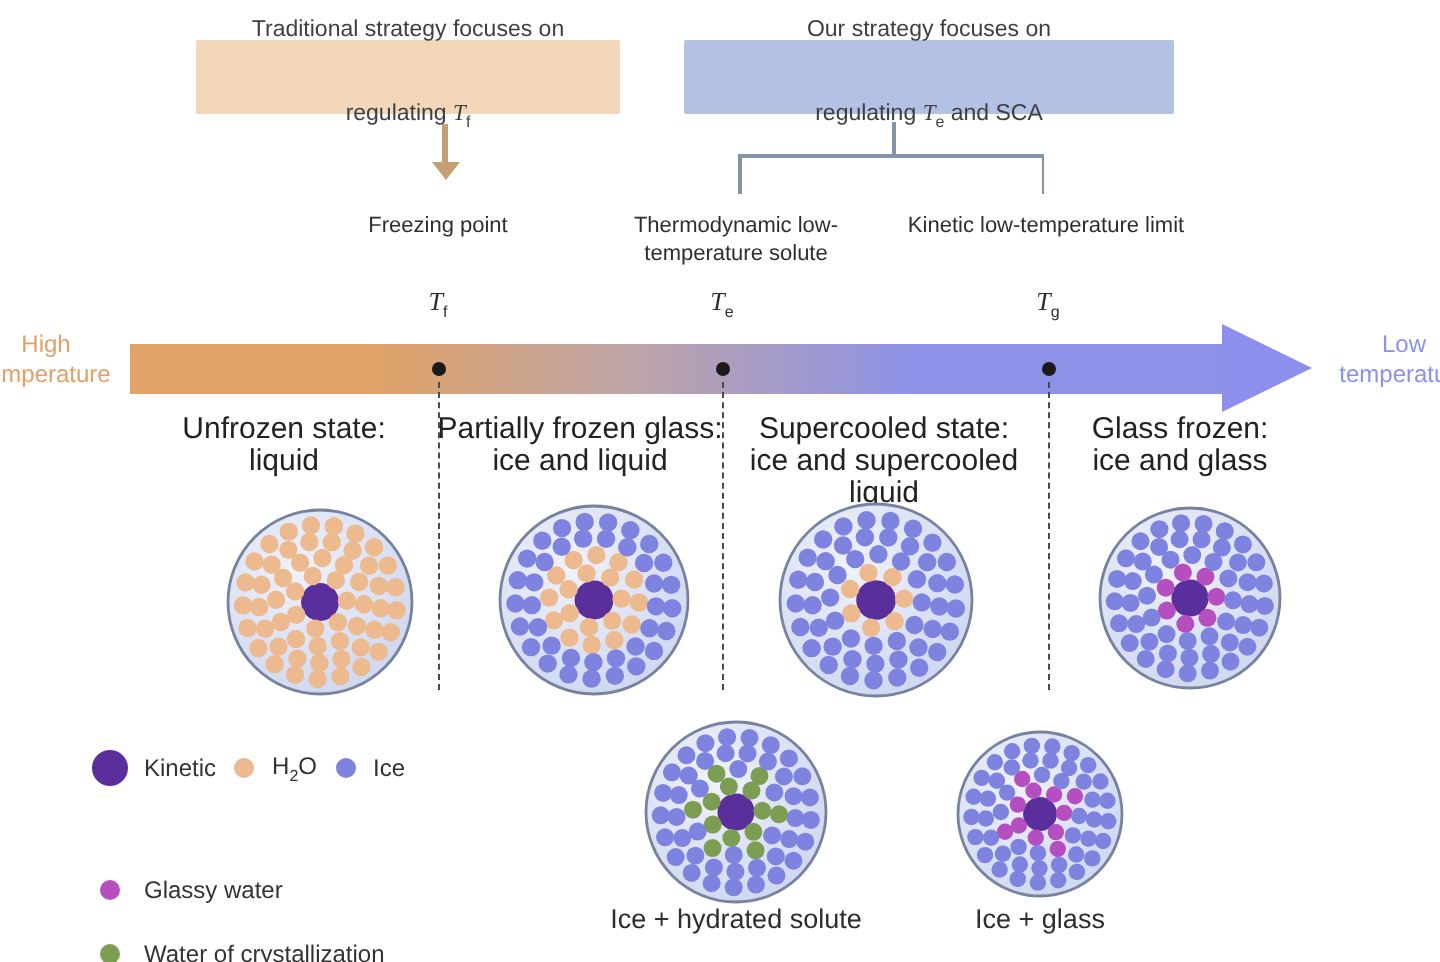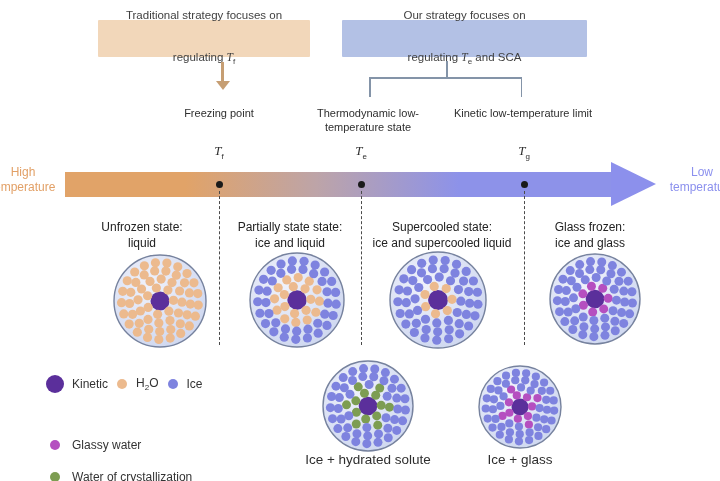--- a/index.html
+++ b/index.html
@@ -27,21 +27,21 @@
          background:linear-gradient(90deg,var(--arrow-gradient-start) 0%,var(--arrow-gradient-start) 22%,
          var(--arrow-gradient-mid) 46%,var(--arrow-gradient-end) 72%,var(--arrow-gradient-end) 100%);}
   #head{left:611px;top:162px;width:0;height:0;border-top:22px solid transparent;
         border-bottom:22px solid transparent;border-left:45px solid var(--arrow-head);}
   .temp-label{position:absolute;width:80px;text-align:center;font-size:12px;line-height:15px;}
   #hi-temp{left:-17px;top:165px;color:var(--high-temp-text);}
   #lo-temp{left:662px;top:165px;color:var(--low-temp-text);}
   .axis-dot{position:absolute;width:7px;height:7px;border-radius:50%;background:#1a1a1a;top:181px;}
   .dash{position:absolute;top:191px;height:154px;width:0;border-left:1.5px dashed #4a4a4a;}
   
-  .state{position:absolute;top:219px;text-align:center;font-size:12px;line-height:16px;color:#222;}
+  .state{position:absolute;top:207px;text-align:center;font-size:15px;line-height:16px;color:#222;}
   
   svg.droplet{position:absolute;width:100px;height:100px;}
   
   .blabel{position:absolute;top:452px;text-align:center;font-size:13.5px;color:#2e2e2e;}
   
   .lrow{position:absolute;left:46px;display:flex;align-items:center;gap:8px;font-size:12px;color:#333;}
   .dotwrap{width:18px;display:flex;justify-content:center;}
   .ldot{border-radius:50%;display:inline-block;}
   .ldot.big{width:18px;height:18px;background:var(--solute);}
   .ldot.sm{width:10px;height:10px;}
@@ -62,21 +62,21 @@
 
   <div class="abs tan-line"></div>
   <div class="abs tan-head"></div>
 
   <div class="abs br" style="left:446px;top:61px;width:1.5px;height:17px;"></div>
   <div class="abs br" style="left:369px;top:77px;width:153px;height:1.5px;"></div>
   <div class="abs br" style="left:369px;top:77px;width:1.5px;height:20px;"></div>
   <div class="abs br" style="left:520.5px;top:77px;width:1.5px;height:20px;"></div>
 
   <div class="plabel" style="left:169px;top:106px;width:100px;">Freezing point</div>
-  <div class="plabel" style="left:298px;top:106px;width:140px;">Thermodynamic low-temperature state</div>
+  <div class="plabel" style="left:298px;top:106px;width:140px;">Thermodynamic low-temperature solute</div>
   <div class="plabel" style="left:453px;top:106px;width:140px;">Kinetic low-temperature limit</div>
 
   <div class="tsym" style="left:199px;top:143px;width:40px;"><i class="t">T</i><sub>f</sub></div>
   <div class="tsym" style="left:341px;top:143px;width:40px;"><i class="t">T</i><sub>e</sub></div>
   <div class="tsym" style="left:504px;top:143px;width:40px;"><i class="t">T</i><sub>g</sub></div>
 
   <div class="abs" id="shaft"></div>
   <div class="abs" id="head"></div>
   <div class="temp-label" id="hi-temp">High temperature</div>
   <div class="temp-label" id="lo-temp">Low temperature</div>
@@ -85,21 +85,21 @@
   <div class="axis-dot" style="left:520.5px;"></div>
   <div class="dash" style="left:219px;"></div>
   <div class="dash" style="left:361px;"></div>
   <div class="dash" style="left:524px;"></div>
 
   <div class="state" style="left:72px;width:140px;">
     <div>Unfrozen state:</div>
       <div>liquid</div>
   </div>
   <div class="state" style="left:218px;width:144px;">
-    <div>Partially state state:</div>
+    <div>Partially frozen glass:</div>
       <div>ice and liquid</div>
   </div>
   <div class="state" style="left:358px;width:168px;">
     <div>Supercooled state:</div>
       <div>ice and supercooled liquid</div>
   </div>
   <div class="state" style="left:520px;width:140px;">
     <div>Glass frozen:</div>
       <div>ice and glass</div>
   </div>

